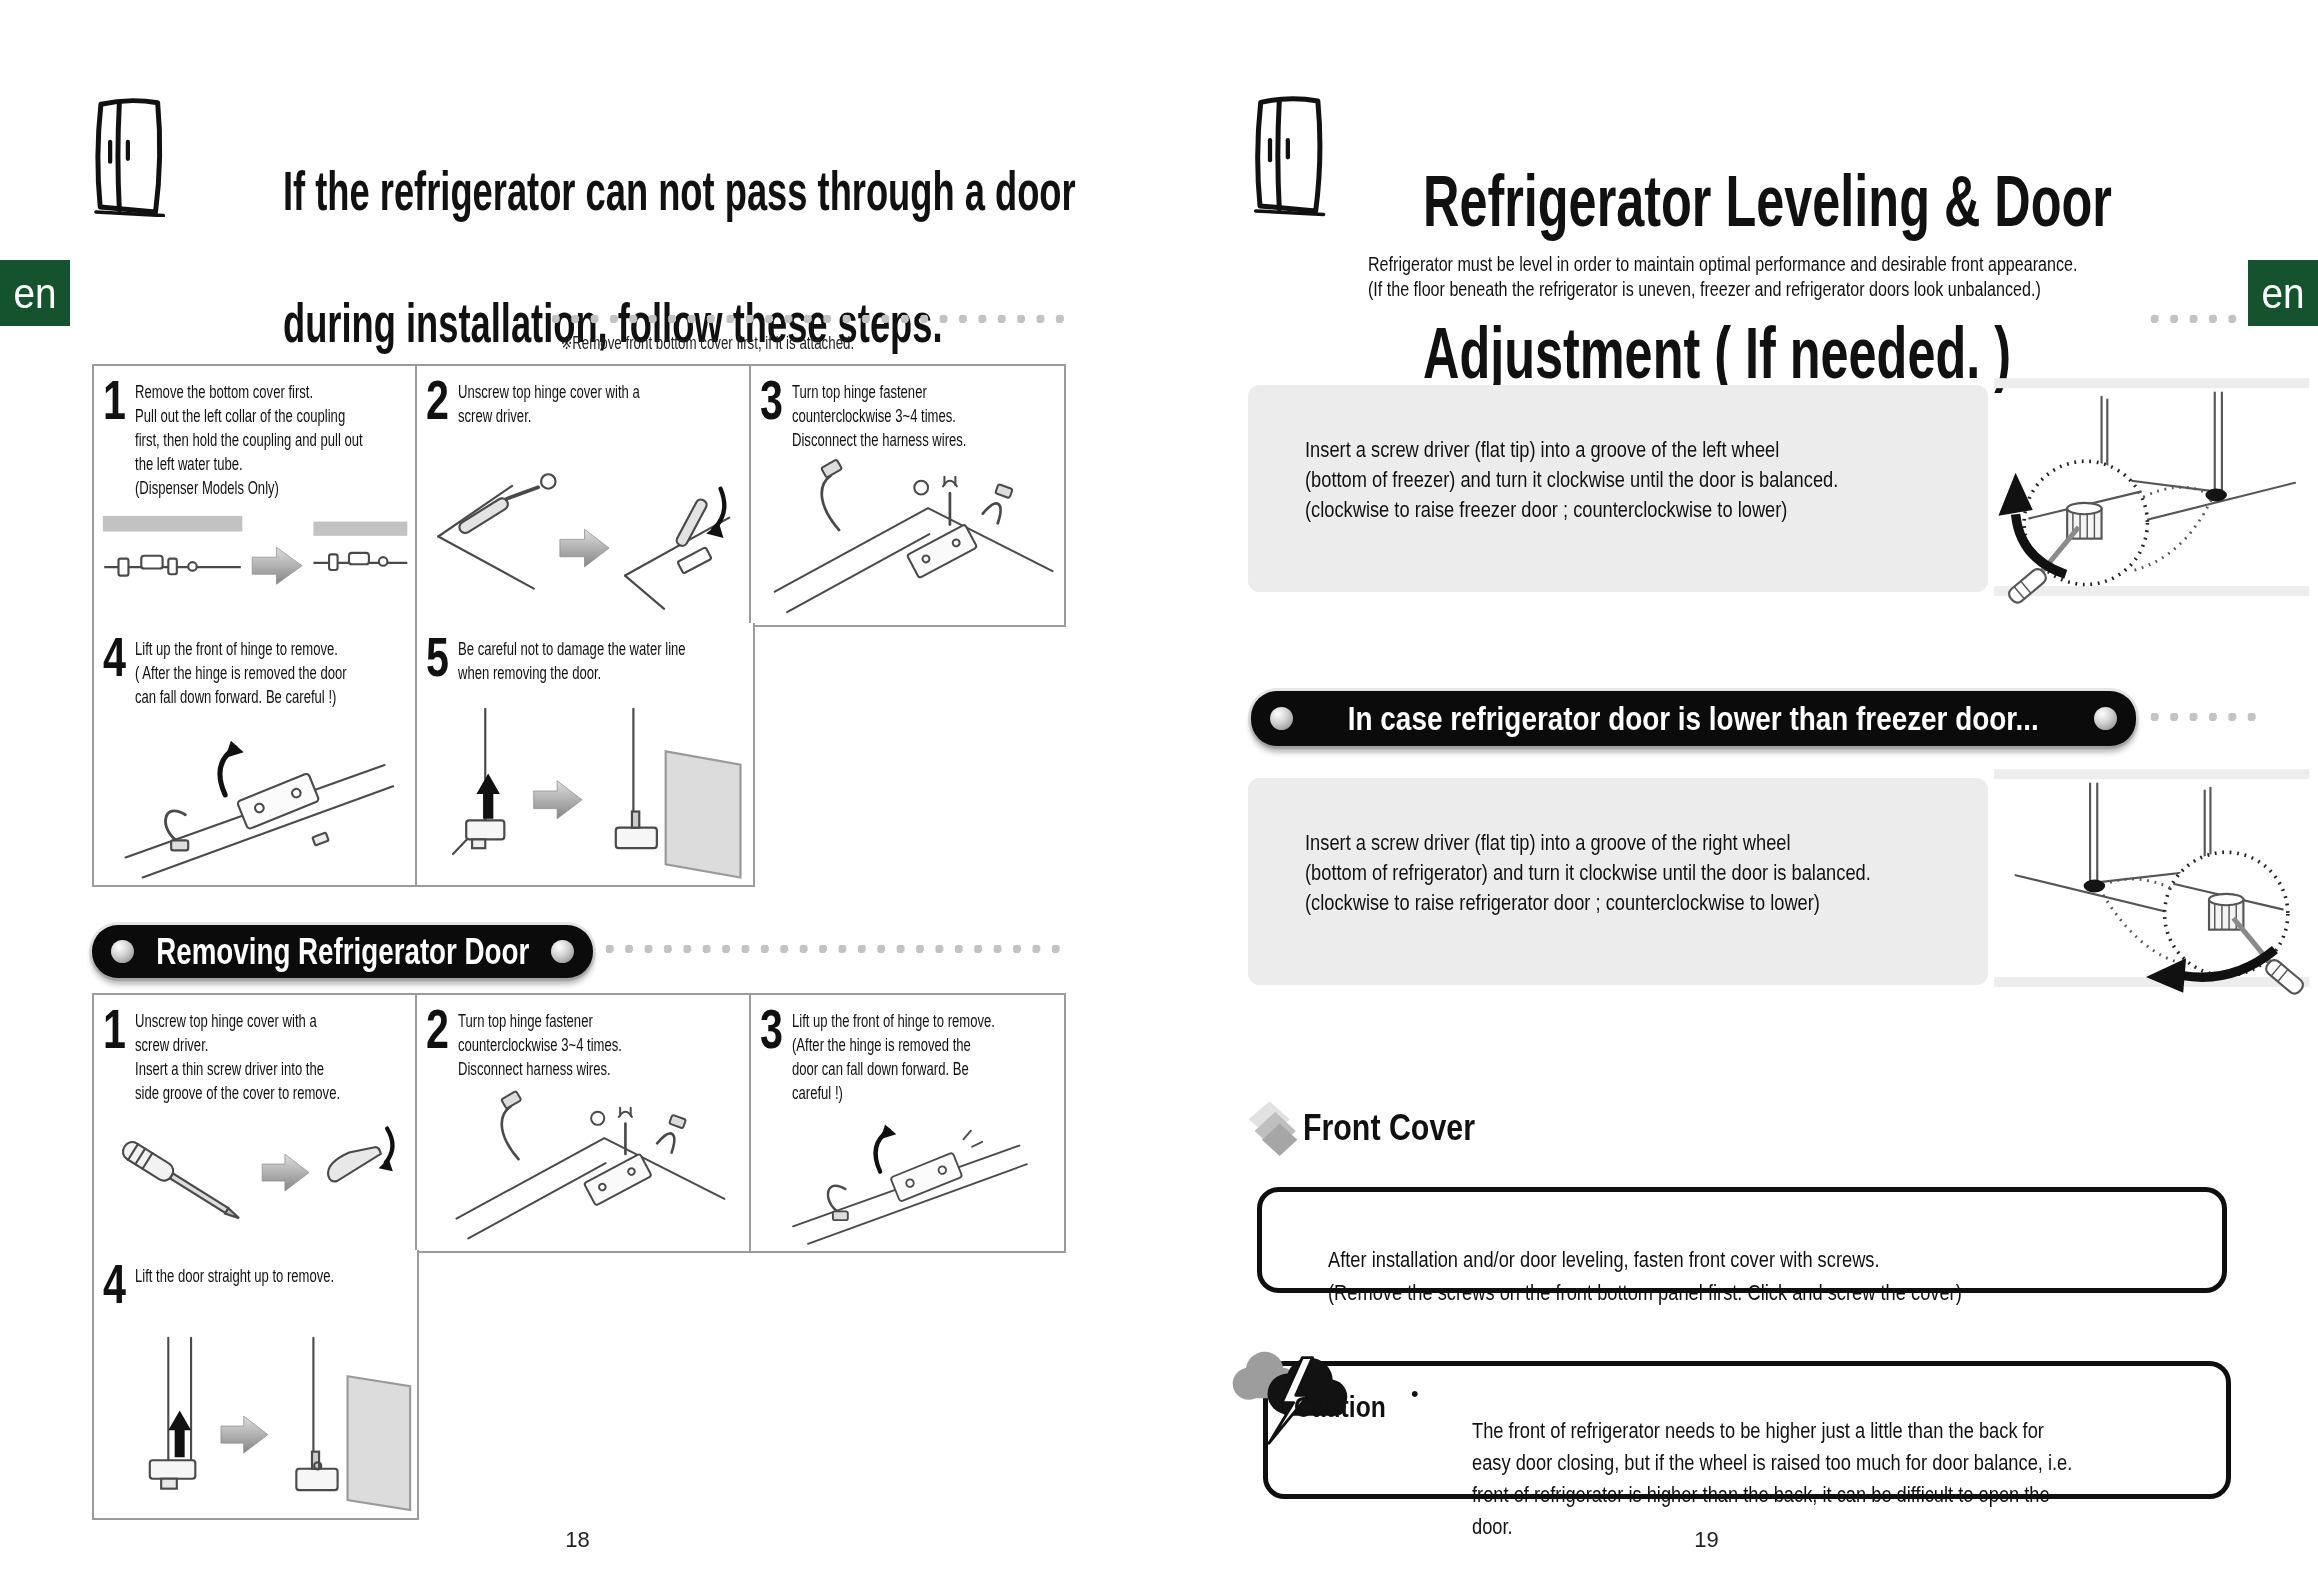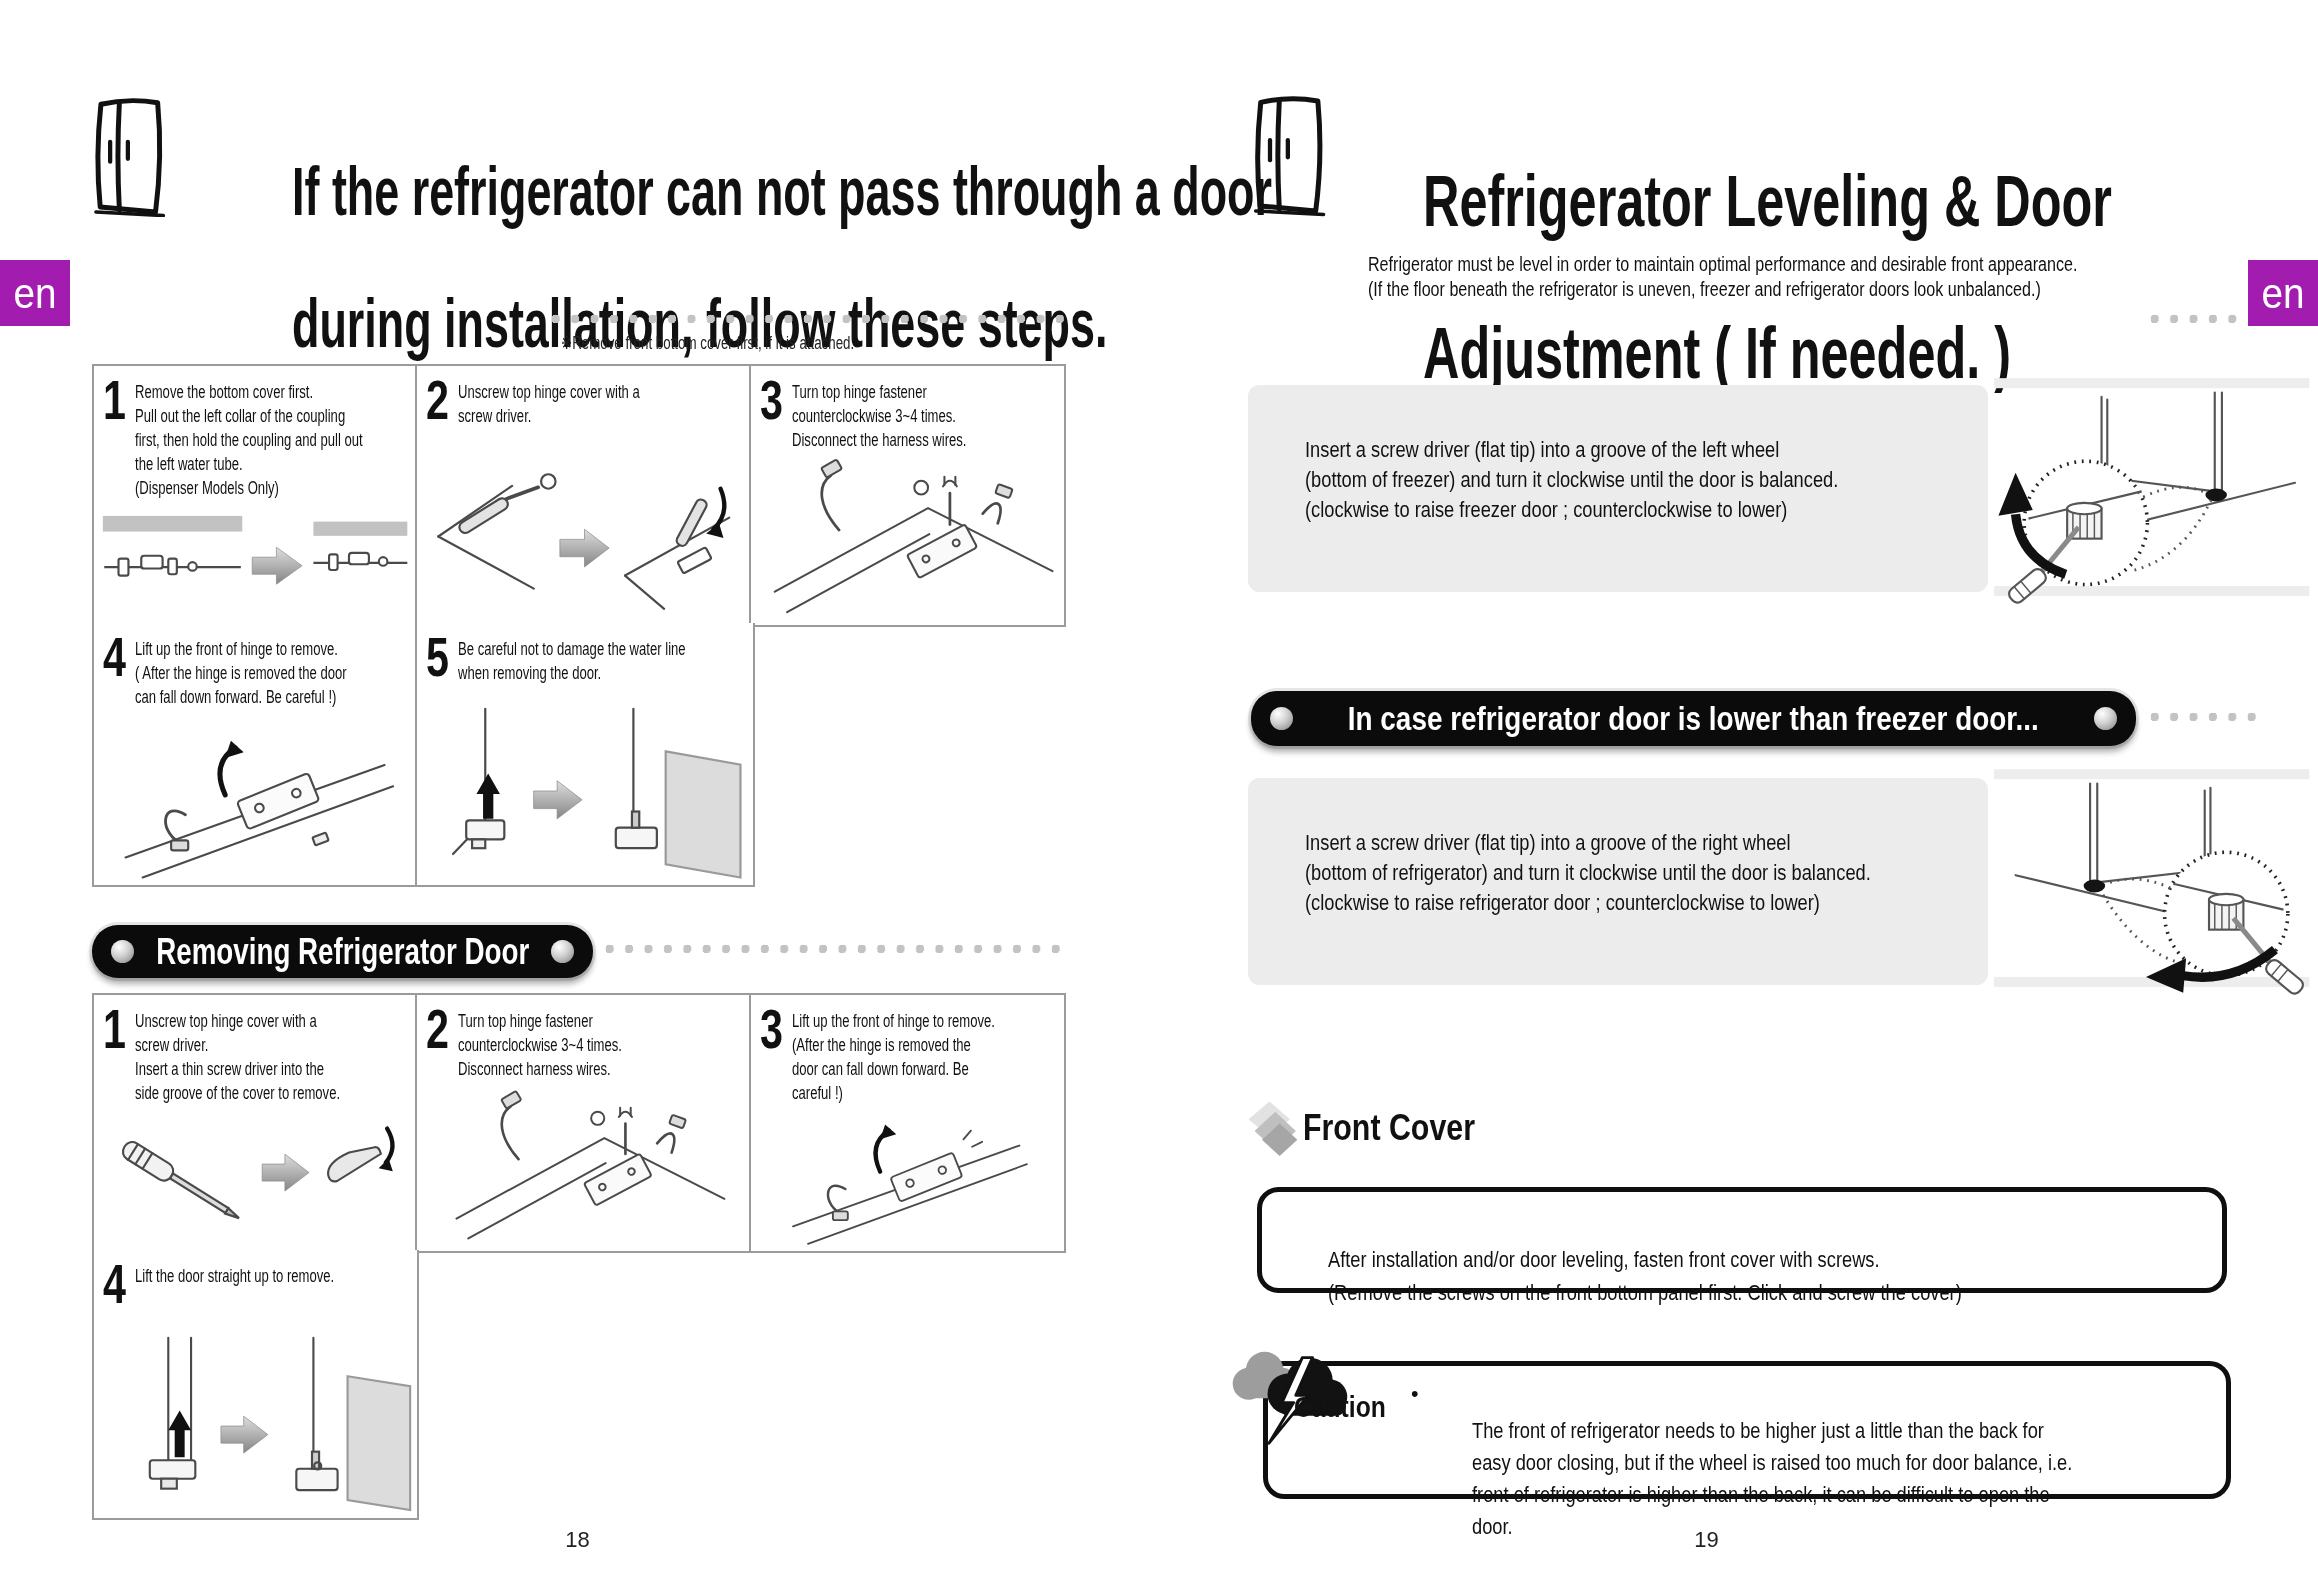--- a/index.html
+++ b/index.html
@@ -2,21 +2,21 @@
 <html style="font-size:11.5px"><head>
 <meta charset="utf-8">
 <style>
   *{margin:0;padding:0;box-sizing:border-box}
   html,body{background:#ffffff}
   body{font-family:"Liberation Sans","DejaVu Sans",sans-serif;color:#111}
   #page{position:relative;width:2319px;height:1587px;background:#fff;overflow:hidden}
   .abs{position:absolute}
   .cx{display:inline-block;transform:scaleX(var(--sx,1));transform-origin:0 0}
   .cxc{display:inline-block;transform:scaleX(var(--sx,1));transform-origin:50% 50%}
-  .entab{width:70px;height:66px;background:#a21caf;color:#fff;display:flex;align-items:center;justify-content:center;font-size:43px}
+  .entab{width:70px;height:66px;background:#14532d;color:#fff;display:flex;align-items:center;justify-content:center;font-size:43px}
   .bigtitle{font-weight:bold;white-space:pre}
   .pill{background:#0b0b0b;border-radius:26px;display:flex;align-items:center;justify-content:center;color:#fff;font-weight:bold;box-shadow:0 5.7px 6.5px rgba(0,0,0,.33),0 0 0 2.9px #e6e6e6}
   .pillend{position:absolute;width:23px;height:23px;border-radius:50%;background:radial-gradient(circle at 35% 30%,#ffffff 0%,#cfcfcf 45%,#7d7d7d 100%)}
   .pillend.left{left:18.7px;top:50%;margin-top:-11.5px}
   .pillend.right{right:18.7px;top:50%;margin-top:-11.5px}
   .dots{background-image:radial-gradient(circle 4.3px at 5.7px 5.7px,#c3c3c3 97%,transparent 100%);background-size:19.4px 11.5px;background-repeat:repeat-x;height:11.5px}
   .trow{position:absolute;border:2.9px solid #9b9b9b;display:flex;background:#fff}
   .cell{position:relative;height:100%;padding:8.6px 4.3px 4.3px 7.2px;display:flex;align-items:flex-start;overflow:hidden}
   .cell.bl{border-left:2.9px solid #9b9b9b}
   .stepnum{font-size:55px;font-weight:bold;line-height:.85;margin:2.9px 1.4px 0 1.4px}
@@ -54,21 +54,21 @@
   <svg class="abs" style="left:90px;top:83px" width="80" height="122" viewBox="0 0 112 172">
     <g fill="none" stroke="#111" stroke-width="7" stroke-linejoin="round" stroke-linecap="round">
       <path d="M15,13 Q7,86 14,158 L92,165 Q102,88 95,11 Q55,4 15,13 Z"></path>
       <path d="M41,11 Q37,86 41,162"></path>
       <path d="M28,66 v28" stroke-width="6"></path>
       <path d="M53,66 v24" stroke-width="6"></path>
       <path d="M8,165 L103,170" stroke-width="5"></path>
     </g>
   </svg>
 
-  <div class="abs bigtitle" style="left:216px;top:80px;font-size:68px;line-height:66px">
+  <div class="abs bigtitle" style="left:222px;top:80px;font-size:55px;line-height:66px">
     <span class="cx" style="--sx:.66">If the refrigerator can not pass through a door</span><br>
     <span class="cx" style="--sx:.66">during installation, follow these steps.</span>
   </div>
 
   <div class="abs dots" style="left:550px;top:301px;width:521px"></div>
   <div class="abs note" style="left:561px;top:320px"><span class="cx" style="--sx:.74">※Remove front bottom cover first, if it is attached.</span></div>
 
   <div class="trow" style="left:92px;top:352px;width:974px;height:263px">
     <div class="cell" style="flex:0 0 321px">
       <span class="stepnum cx" style="--sx:.75">1</span>

